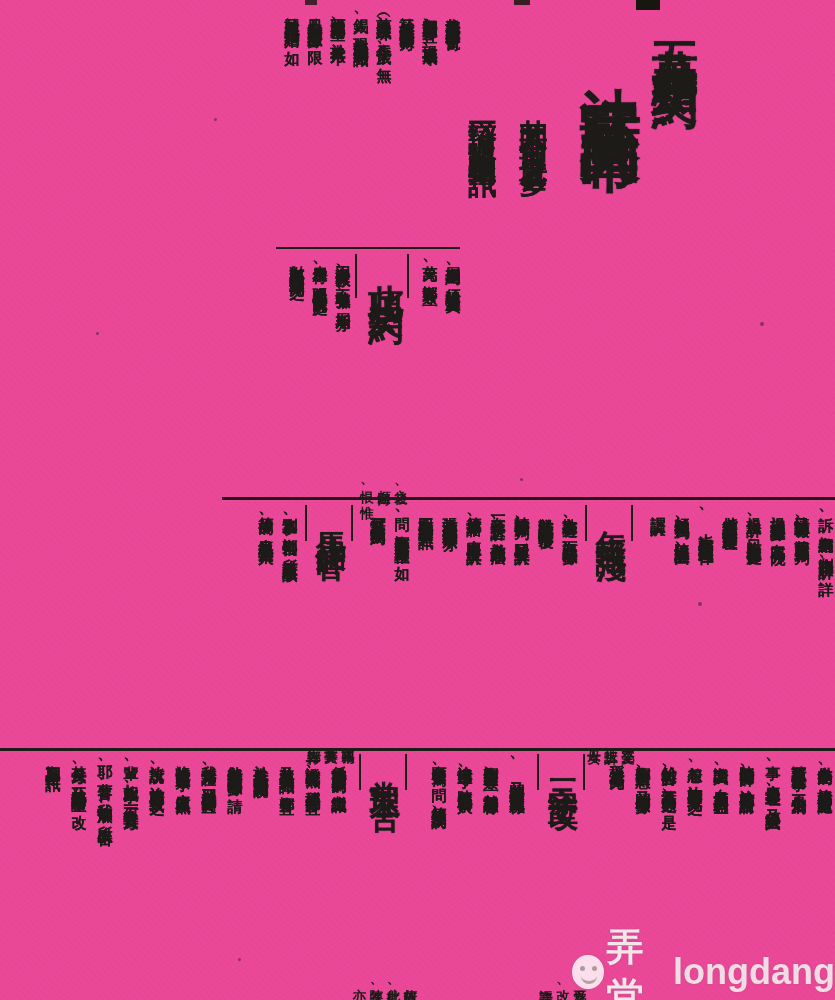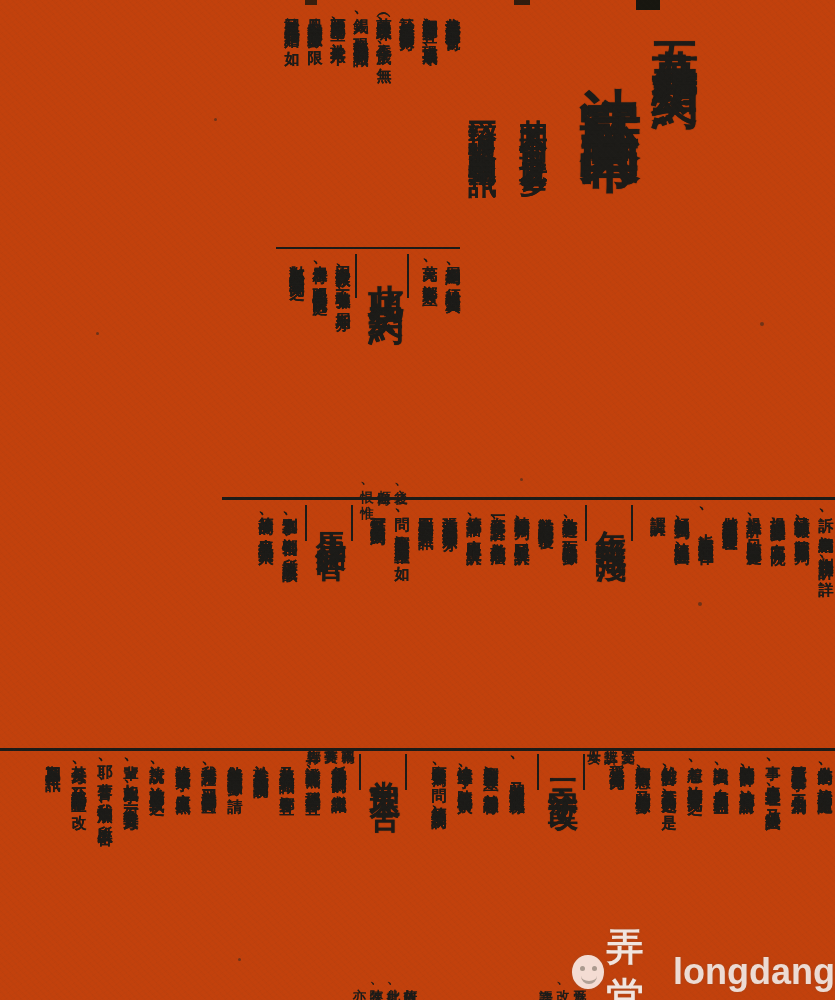--- a/index.html
+++ b/index.html
@@ -1,17 +1,17 @@
 <!DOCTYPE html>
 <html lang="zh-Hant"><head>
 <meta charset="utf-8">
 <style>
   html,body{margin:0;padding:0;background:#888;}
   #page{position:relative;width:835px;height:1000px;margin:0 auto;overflow:hidden;
-        background:#c2410c;color:#1c1b18;
+        background:#ec4899;color:#1c1b18;
         font-family:"Liberation Serif","DejaVu Serif",serif;}
   #page::before{content:"";position:absolute;inset:0;pointer-events:none;z-index:4;
         background:repeating-linear-gradient(47deg,rgba(60,50,40,.022) 0 2px,transparent 2px 5px),
                    repeating-linear-gradient(-33deg,rgba(60,50,40,.02) 0 1px,transparent 1px 4px);}
   .v{writing-mode:vertical-rl;text-orientation:upright;}
   
   .headline-main{position:absolute;left:640px;top:6px;width:58px;font-size:46px;line-height:1;
         letter-spacing:7px;font-weight:700;text-shadow:0 0 1px currentColor;}
   .headline-sub{position:absolute;left:551px;top:38px;width:90px;font-size:61px;line-height:1;
         letter-spacing:9px;font-weight:700;text-shadow:0 0 1px currentColor;}

